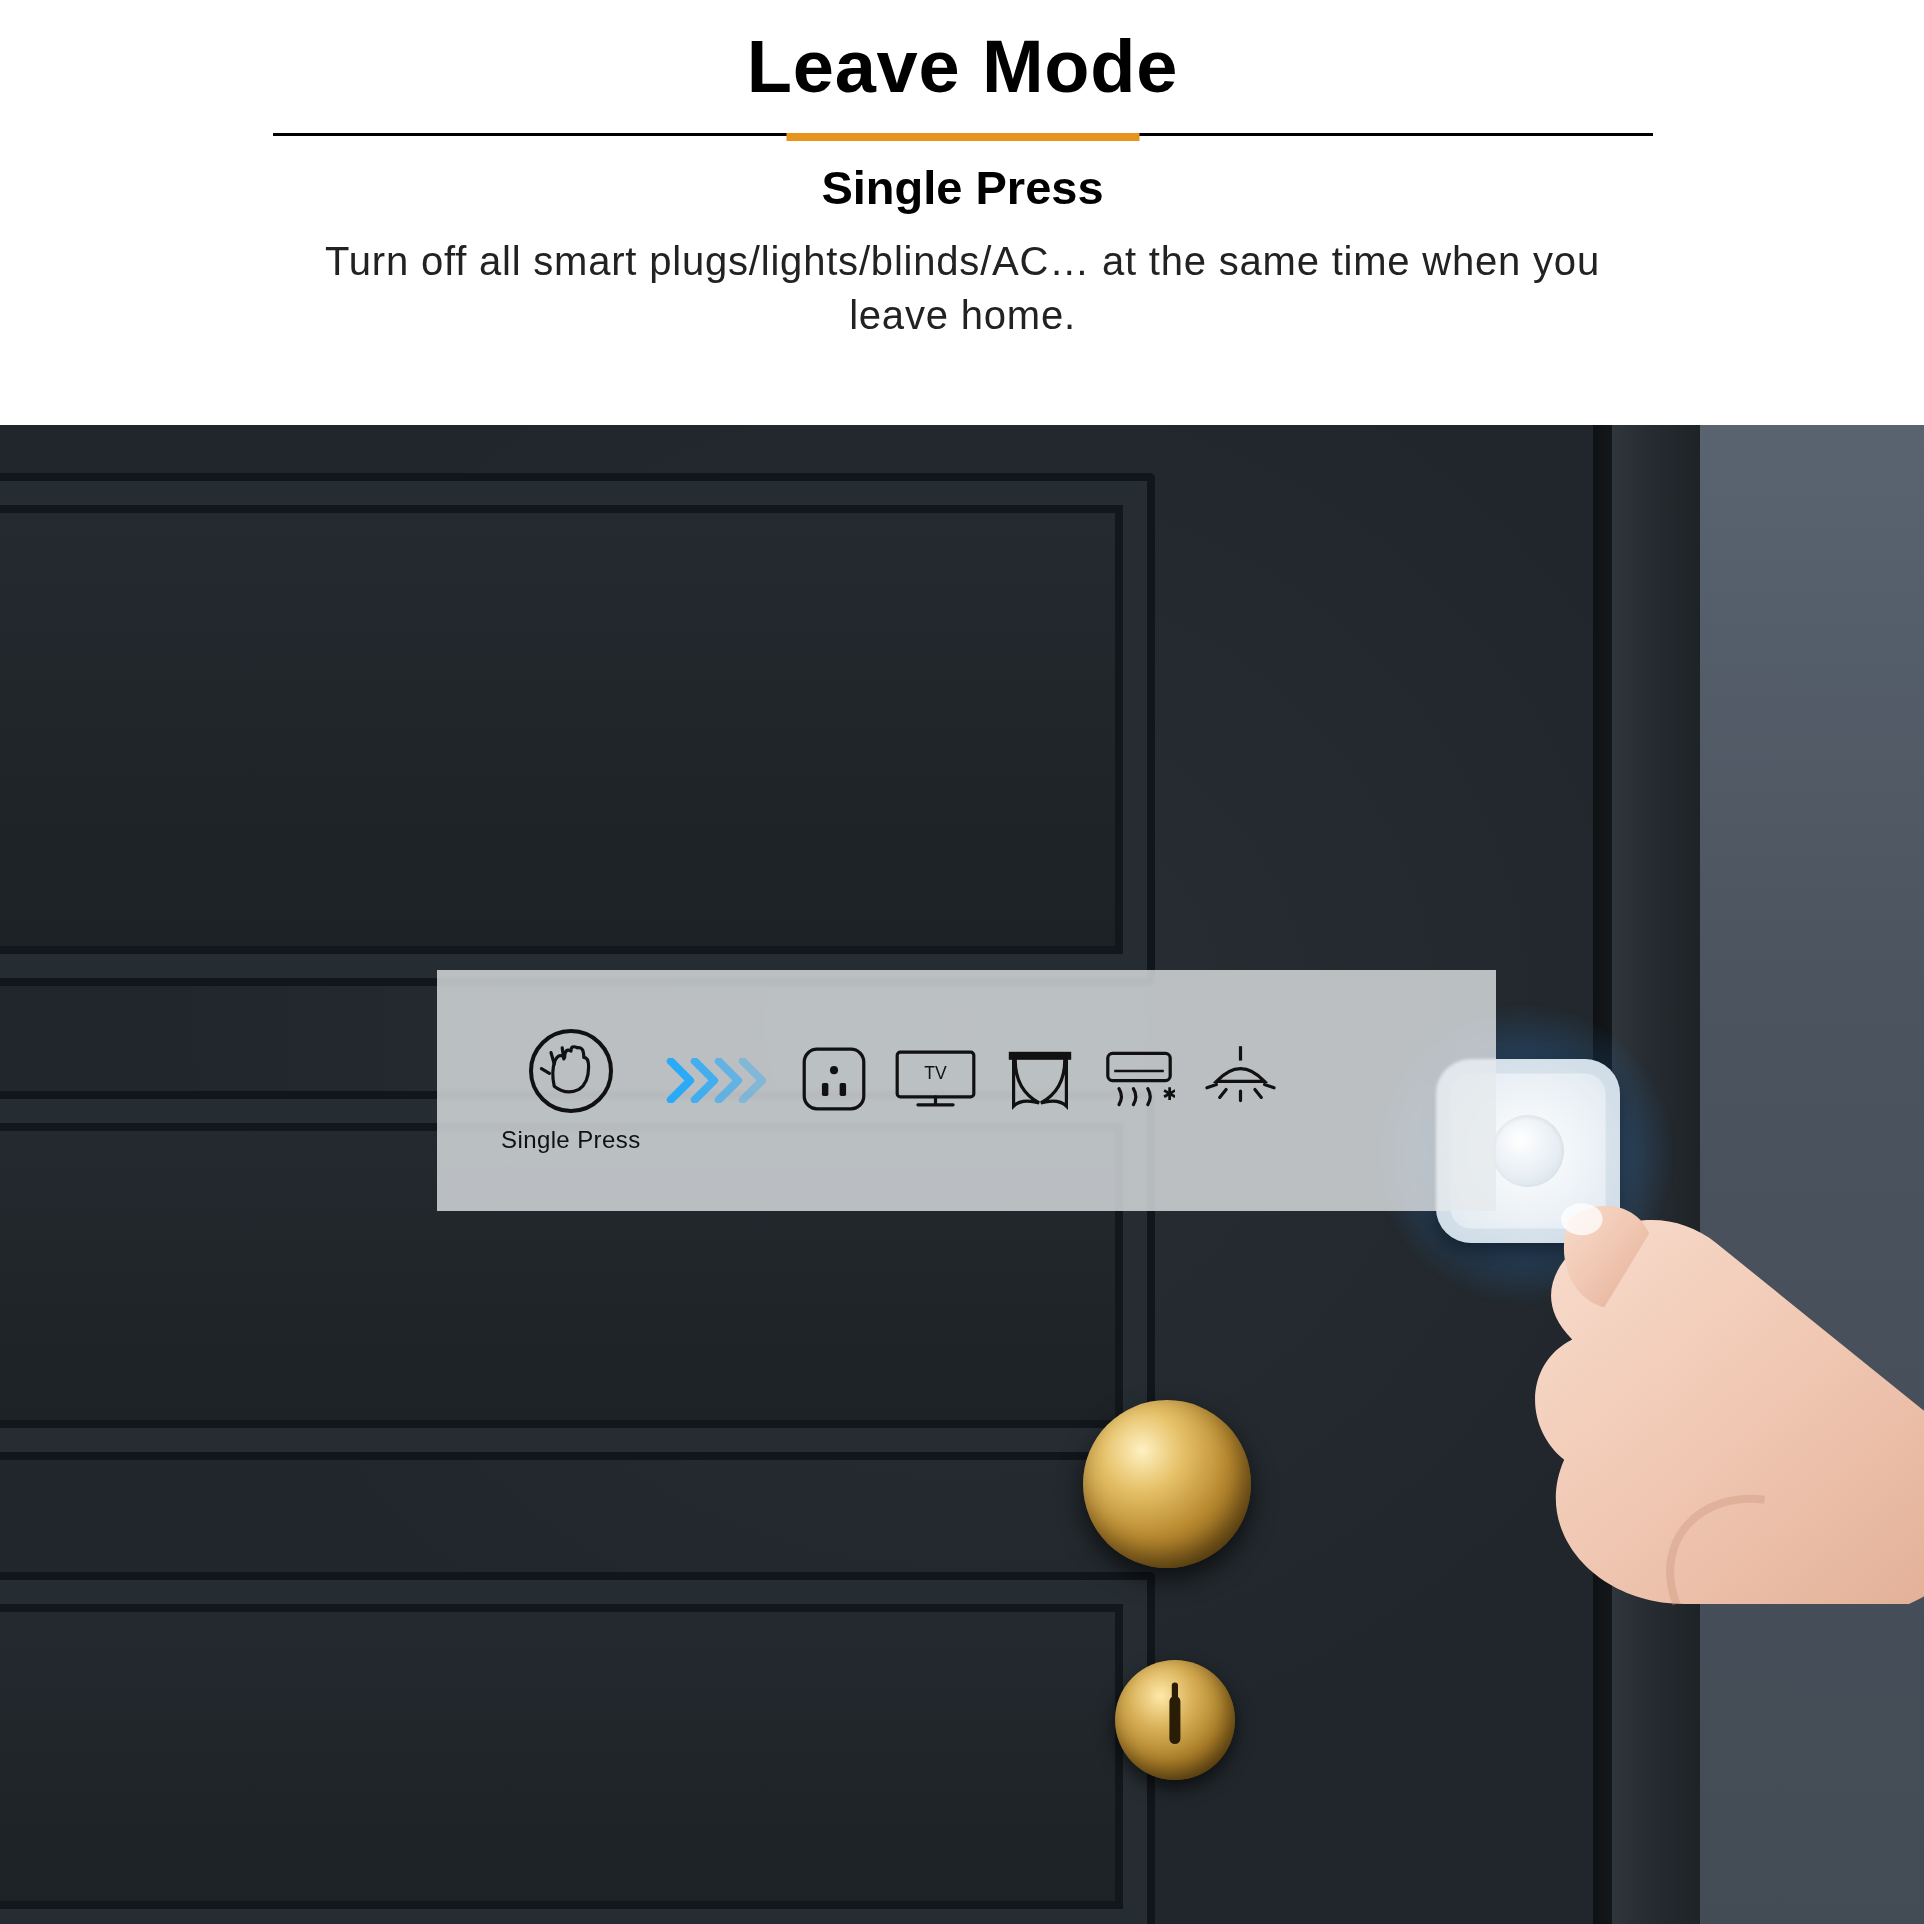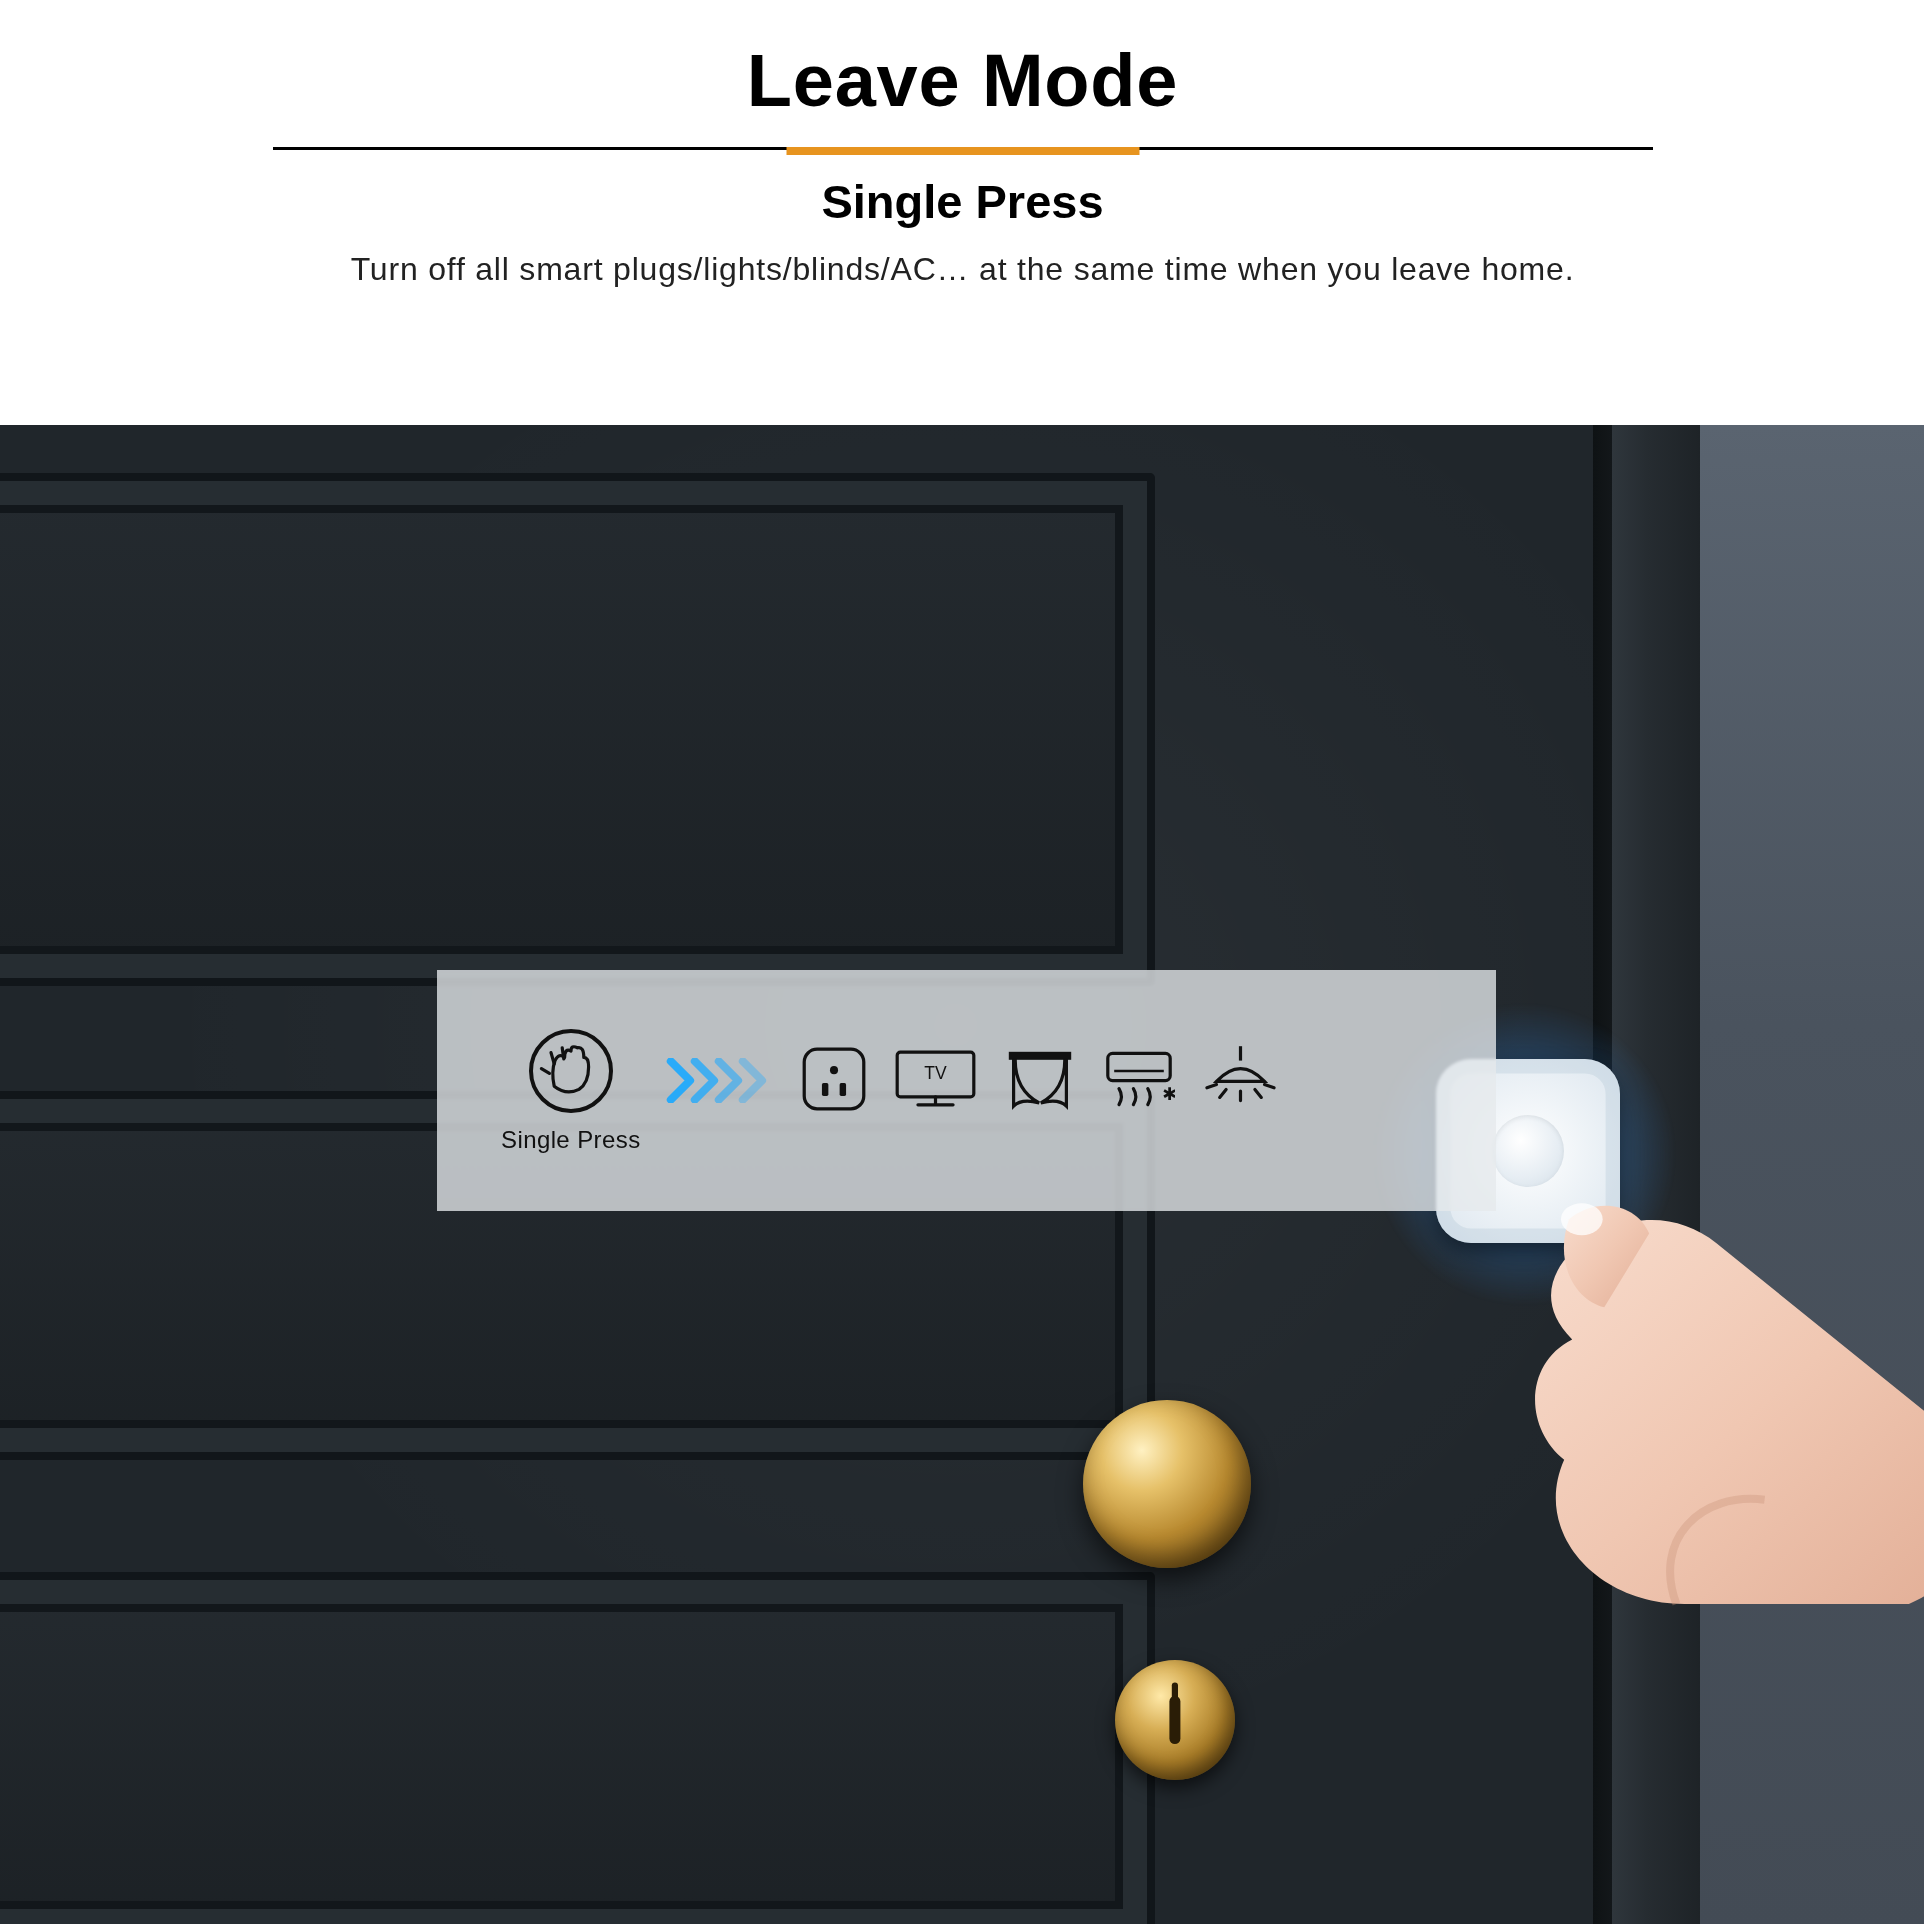--- a/index.html
+++ b/index.html
@@ -8,21 +8,21 @@
     height: 1925px;
     font-family: "Helvetica Neue", Arial, sans-serif;
     background: #fff;
     position: relative;
     overflow: hidden;
   }
 
   
   .header {
     width: 100%;
-    padding-top: 38px;
+    padding-top: 24px;
     text-align: center;
   }
   .title {
     font-size: 74px;
     font-weight: 800;
     letter-spacing: 0.8px;
     color: #000;
   }
   .rule {
     position: relative;
@@ -43,21 +43,21 @@
   }
   .subtitle {
     margin-top: 24px;
     font-size: 47px;
     font-weight: 700;
     color: #000;
   }
   .desc {
     margin: 19px auto 0;
     width: 1364px;
-    font-size: 32px;
+    font-size: 40px;
     line-height: 1.35;
     color: #222;
     letter-spacing: 0.8px;
   }
 
   
   .scene {
     position: absolute;
     left: 0;
     top: 425px;

